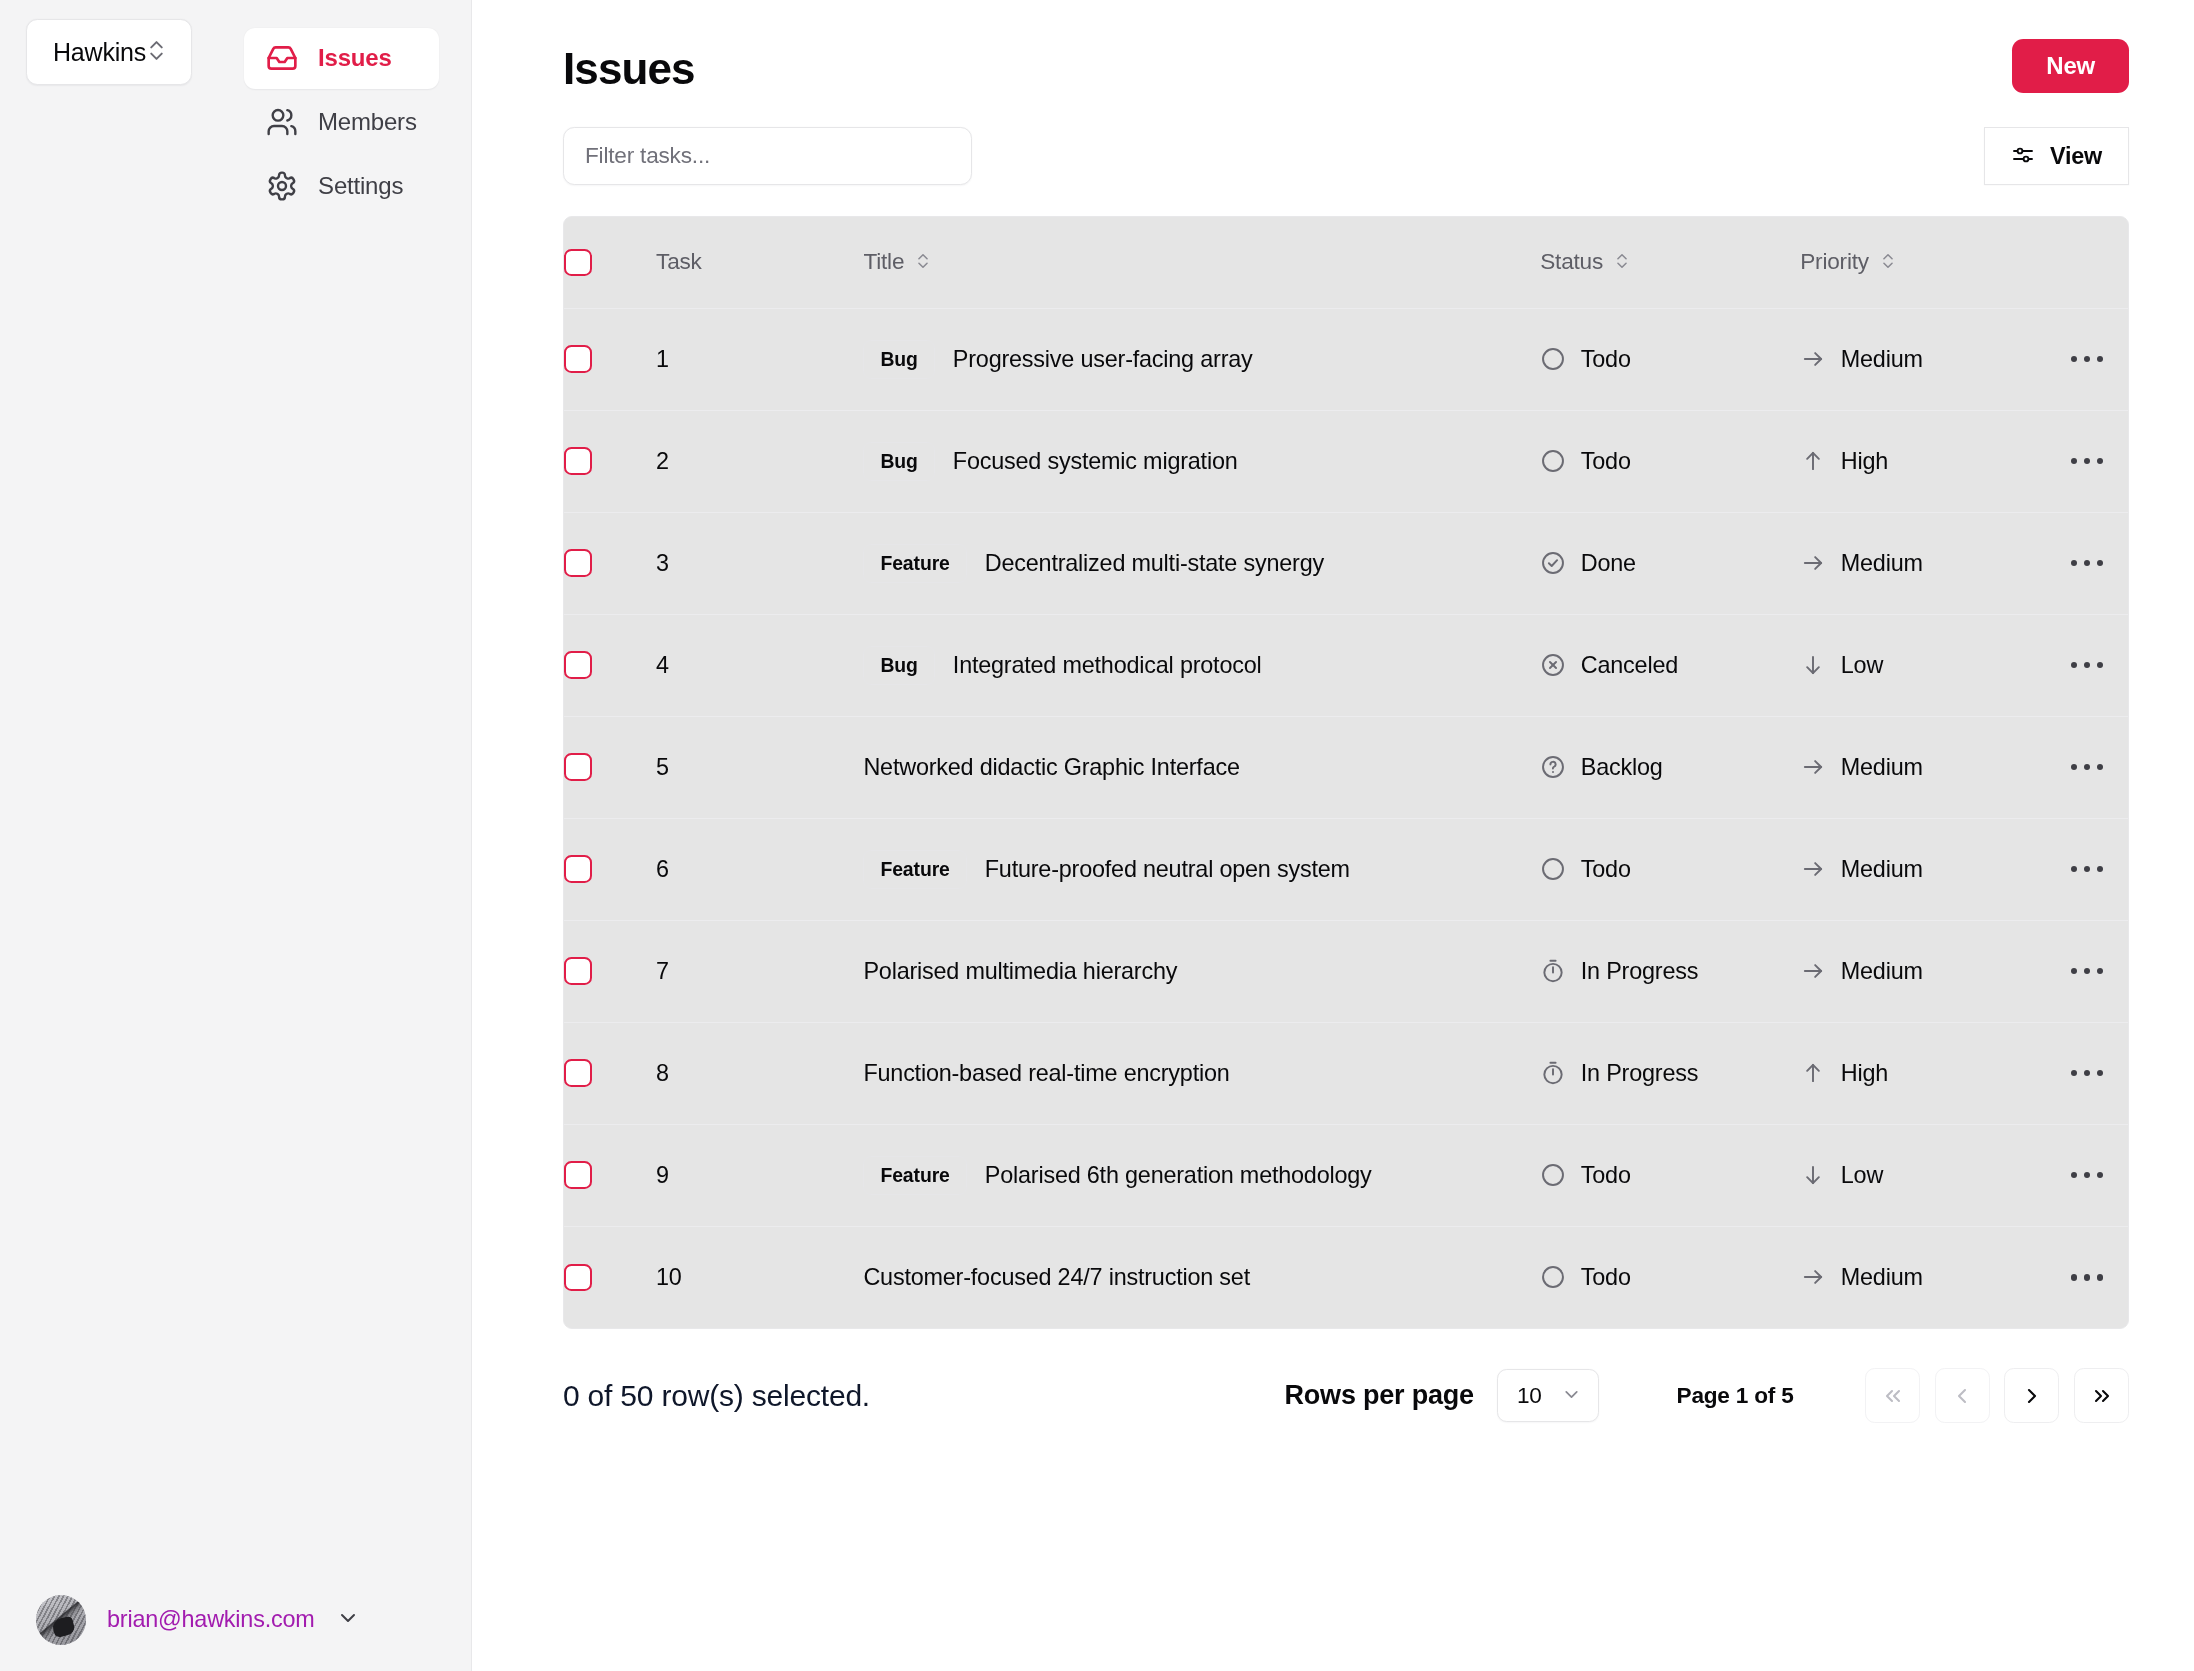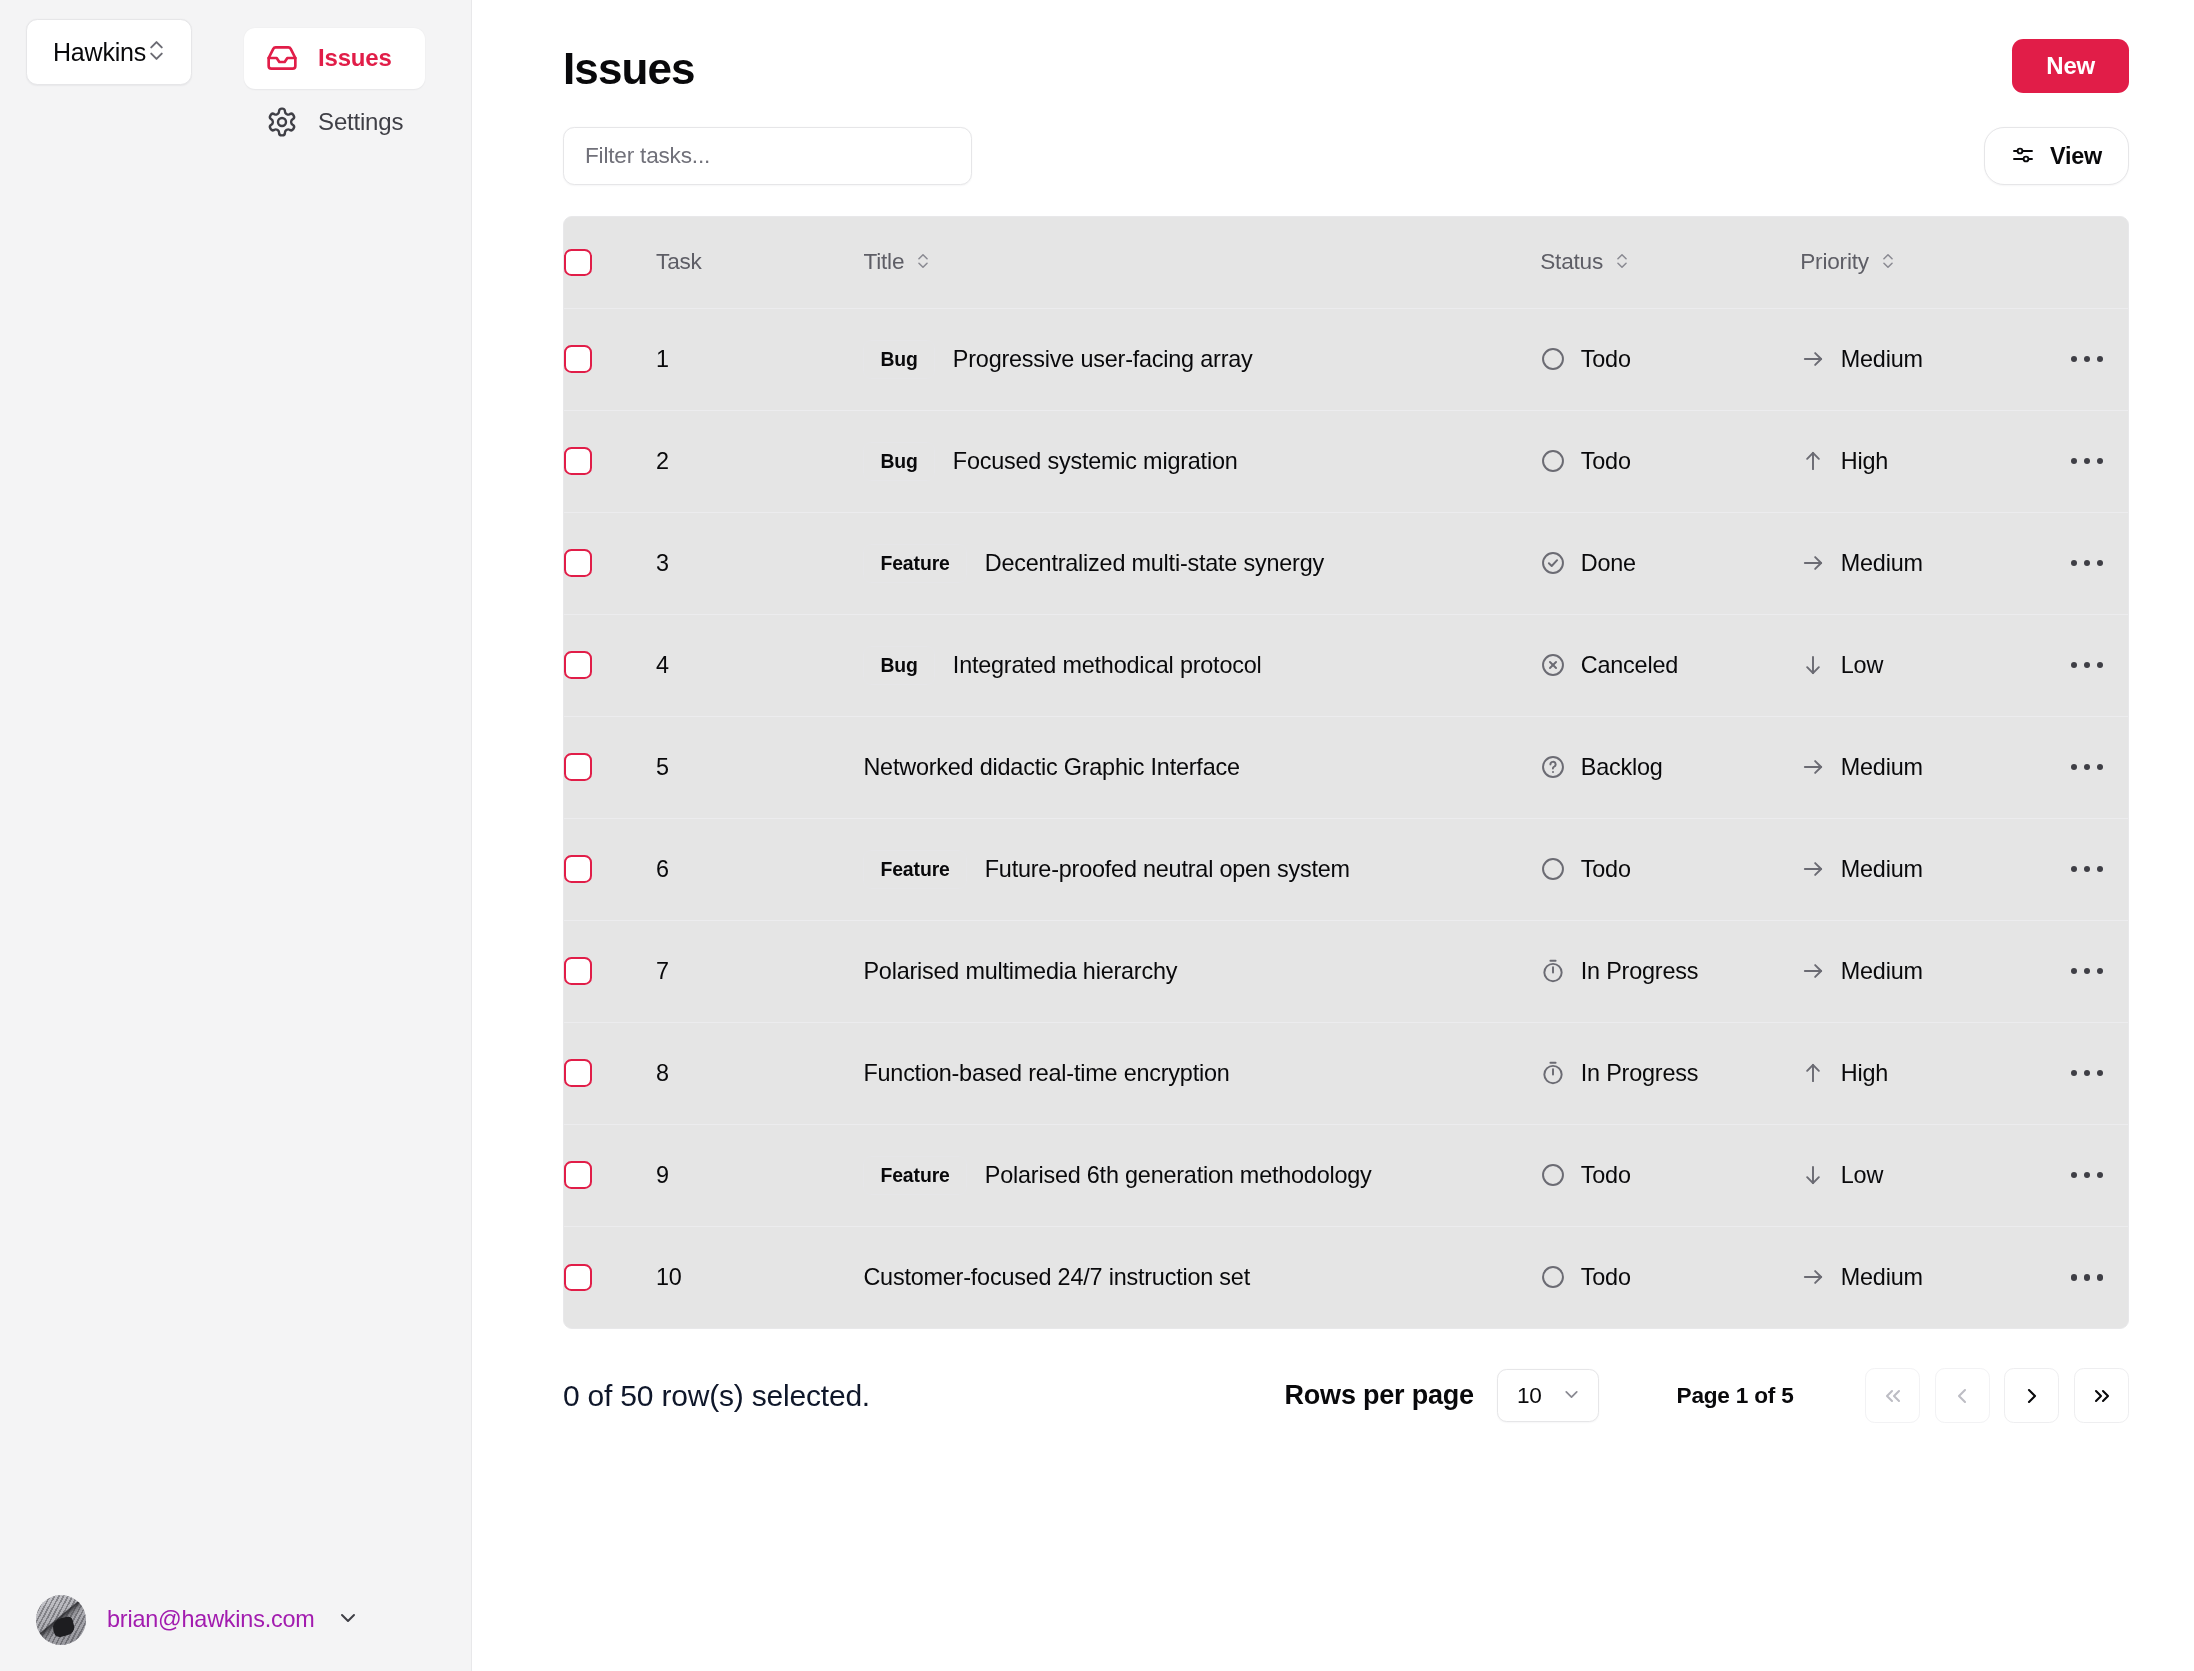--- a/index.html
+++ b/index.html
@@ -210,21 +210,21 @@
     padding: 0 21px;
     letter-spacing: -0.2px;
     outline: none;
     box-shadow: 0 0.8px 1.6px rgba(16,24,40,0.04);
   }
   .filter-input::placeholder { color: #71717a; }
 
   .btn-view {
     height: 58px;
     border: 1.6px solid #e6e6e8;
-    border-radius: 20px;
+    border-radius: 0;
     background: #ffffff;
     display: flex;
     align-items: center;
     gap: 14.6px;
     padding: 0 26px;
     cursor: pointer;
     font-family: inherit;
     box-shadow: 0 0.8px 1.6px rgba(16,24,40,0.04);
   }
   .btn-view .vlabel {
@@ -469,20 +469,31 @@
       <div class="nav-item active">
         <span class="nav-icon">
           <svg width="32" height="32" viewBox="0 0 24 24" fill="none" stroke="#e11d48" stroke-width="2" stroke-linecap="round" stroke-linejoin="round">
             <path d="M22 12h-6l-2 3h-4l-2-3H2"></path>
             <path d="M5.45 5.11 2 12v6a2 2 0 0 0 2 2h16a2 2 0 0 0 2-2v-6l-3.45-6.89A2 2 0 0 0 16.76 4H7.24a2 2 0 0 0-1.79 1.11z"></path>
           </svg>
         </span>
         <span class="nav-label">Issues</span>
       </div>
 
+      <div class="nav-item">
+        <span class="nav-icon">
+          <svg width="32" height="32" viewBox="0 0 24 24" fill="none" stroke="#3f3f46" stroke-width="1.8" stroke-linecap="round" stroke-linejoin="round">
+            <path d="M16 21v-2a4 4 0 0 0-4-4H6a4 4 0 0 0-4 4v2"></path>
+            <circle cx="9" cy="7" r="4"></circle>
+            <path d="M22 21v-2a4 4 0 0 0-3-3.87"></path>
+            <path d="M16 3.13a4 4 0 0 1 0 7.75"></path>
+          </svg>
+        </span>
+        <span class="nav-label">Members</span>
+      </div>
 
       <div class="nav-item">
         <span class="nav-icon">
           <svg width="32" height="32" viewBox="0 0 24 24" fill="none" stroke="#3f3f46" stroke-width="1.8" stroke-linecap="round" stroke-linejoin="round">
             <path d="M12.22 2h-.44a2 2 0 0 0-2 2v.18a2 2 0 0 1-1 1.73l-.43.25a2 2 0 0 1-2 0l-.15-.08a2 2 0 0 0-2.73.73l-.22.38a2 2 0 0 0 .73 2.73l.15.1a2 2 0 0 1 1 1.72v.51a2 2 0 0 1-1 1.74l-.15.09a2 2 0 0 0-.73 2.73l.22.38a2 2 0 0 0 2.73.73l.15-.08a2 2 0 0 1 2 0l.43.25a2 2 0 0 1 1 1.73V20a2 2 0 0 0 2 2h.44a2 2 0 0 0 2-2v-.18a2 2 0 0 1 1-1.73l.43-.25a2 2 0 0 1 2 0l.15.08a2 2 0 0 0 2.73-.73l.22-.39a2 2 0 0 0-.73-2.73l-.15-.08a2 2 0 0 1-1-1.74v-.5a2 2 0 0 1 1-1.74l.15-.09a2 2 0 0 0 .73-2.73l-.22-.38a2 2 0 0 0-2.73-.73l-.15.08a2 2 0 0 1-2 0l-.43-.25a2 2 0 0 1-1-1.73V4a2 2 0 0 0-2-2z"></path>
             <circle cx="12" cy="12" r="3"></circle>
           </svg>
         </span>
         <span class="nav-label">Settings</span>
       </div>

